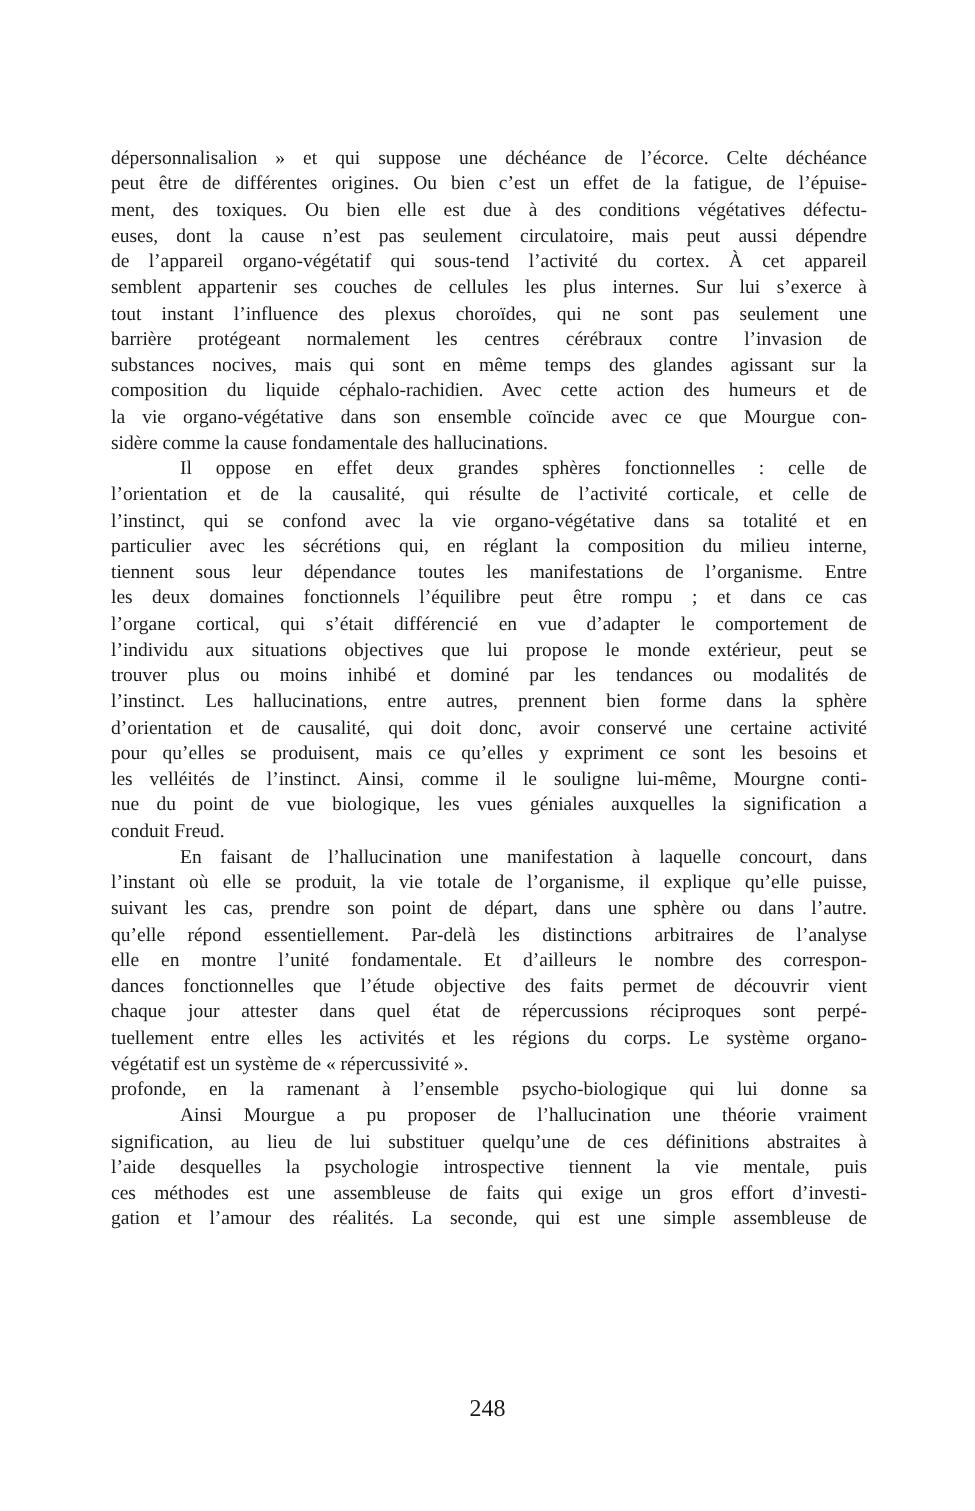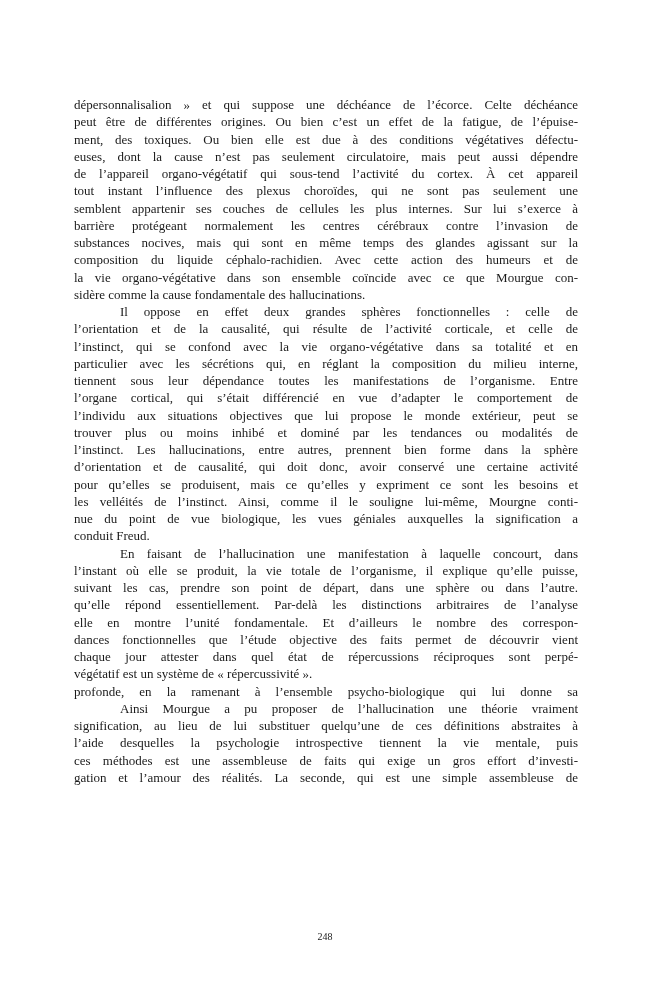--- a/index.html
+++ b/index.html
@@ -41,69 +41,71 @@
     .line.indent-line {
       padding-left: 46px;
     }
     .folio {
       position: absolute;
       left: 0;
       width: 650px;
       top: 931px;
       text-align: center;
       font-family: "Liberation Serif", "DejaVu Serif", serif;
-      font-size: 10px;
+      font-size: 16px;
       color: #1a1a1a;
     }
   </style>
 </head>
 <body>
 
 <div class="page">
 
   <p>
     <span class="line">dépersonnalisalion » et qui suppose une déchéance de l’écorce. Celte déchéance</span>
     <span class="line">peut être de différentes origines. Ou bien c’est un effet de la fatigue, de l’épuise-</span>
     <span class="line">ment, des toxiques. Ou bien elle est due à des conditions végétatives défectu-</span>
     <span class="line">euses, dont la cause n’est pas seulement circulatoire, mais peut aussi dépendre</span>
     <span class="line">de l’appareil organo-végétatif qui sous-tend l’activité du cortex. À cet appareil</span>
+    <span class="line">semblent appartenir ses couches de cellules les plus internes. Sur lui s’exerce à</span>
     <span class="line">tout instant l’influence des plexus choroïdes, qui ne sont pas seulement une</span>
-    <span class="line">semblent appartenir ses couches de cellules les plus internes. Sur lui s’exerce à</span>
     <span class="line">barrière protégeant normalement les centres cérébraux contre l’invasion de</span>
     <span class="line">substances nocives, mais qui sont en même temps des glandes agissant sur la</span>
     <span class="line">composition du liquide céphalo-rachidien. Avec cette action des humeurs et de</span>
     <span class="line">la vie organo-végétative dans son ensemble coïncide avec ce que Mourgue con-</span>
     <span class="line last">sidère comme la cause fondamentale des hallucinations.</span>
   </p>
 
   <p>
     <span class="line indent-line">Il oppose en effet deux grandes sphères fonctionnelles : celle de</span>
     <span class="line">l’orientation et de la causalité, qui résulte de l’activité corticale, et celle de</span>
     <span class="line">l’instinct, qui se confond avec la vie organo-végétative dans sa totalité et en</span>
     <span class="line">particulier avec les sécrétions qui, en réglant la composition du milieu interne,</span>
     <span class="line">tiennent sous leur dépendance toutes les manifestations de l’organisme. Entre</span>
+    <span class="line">les deux domaines fonctionnels l’équilibre peut être rompu ; et dans ce cas</span>
     <span class="line">l’organe cortical, qui s’était différencié en vue d’adapter le comportement de</span>
     <span class="line">l’individu aux situations objectives que lui propose le monde extérieur, peut se</span>
     <span class="line">trouver plus ou moins inhibé et dominé par les tendances ou modalités de</span>
     <span class="line">l’instinct. Les hallucinations, entre autres, prennent bien forme dans la sphère</span>
     <span class="line">d’orientation et de causalité, qui doit donc, avoir conservé une certaine activité</span>
     <span class="line">pour qu’elles se produisent, mais ce qu’elles y expriment ce sont les besoins et</span>
     <span class="line">les velléités de l’instinct. Ainsi, comme il le souligne lui-même, Mourgne conti-</span>
     <span class="line">nue du point de vue biologique, les vues géniales auxquelles la signification a</span>
     <span class="line last">conduit Freud.</span>
   </p>
 
   <p>
     <span class="line indent-line">En faisant de l’hallucination une manifestation à laquelle concourt, dans</span>
     <span class="line">l’instant où elle se produit, la vie totale de l’organisme, il explique qu’elle puisse,</span>
     <span class="line">suivant les cas, prendre son point de départ, dans une sphère ou dans l’autre.</span>
     <span class="line">qu’elle répond essentiellement. Par-delà les distinctions arbitraires de l’analyse</span>
     <span class="line">elle en montre l’unité fondamentale. Et d’ailleurs le nombre des correspon-</span>
     <span class="line">dances fonctionnelles que l’étude objective des faits permet de découvrir vient</span>
     <span class="line">chaque jour attester dans quel état de répercussions réciproques sont perpé-</span>
+    <span class="line">tuellement entre elles les activités et les régions du corps. Le système organo-</span>
     <span class="line last">végétatif est un système de « répercussivité ».</span>
   </p>
 
   <p>
     <span class="line">profonde, en la ramenant à l’ensemble psycho-biologique qui lui donne sa</span>
     <span class="line indent-line">Ainsi Mourgue a pu proposer de l’hallucination une théorie vraiment</span>
     <span class="line">signification, au lieu de lui substituer quelqu’une de ces définitions abstraites à</span>
     <span class="line">l’aide desquelles la psychologie introspective tiennent la vie mentale, puis</span>
     <span class="line">ces méthodes est une assembleuse de faits qui exige un gros effort d’investi-</span>
     <span class="line">gation et l’amour des réalités. La seconde, qui est une simple assembleuse de</span>

